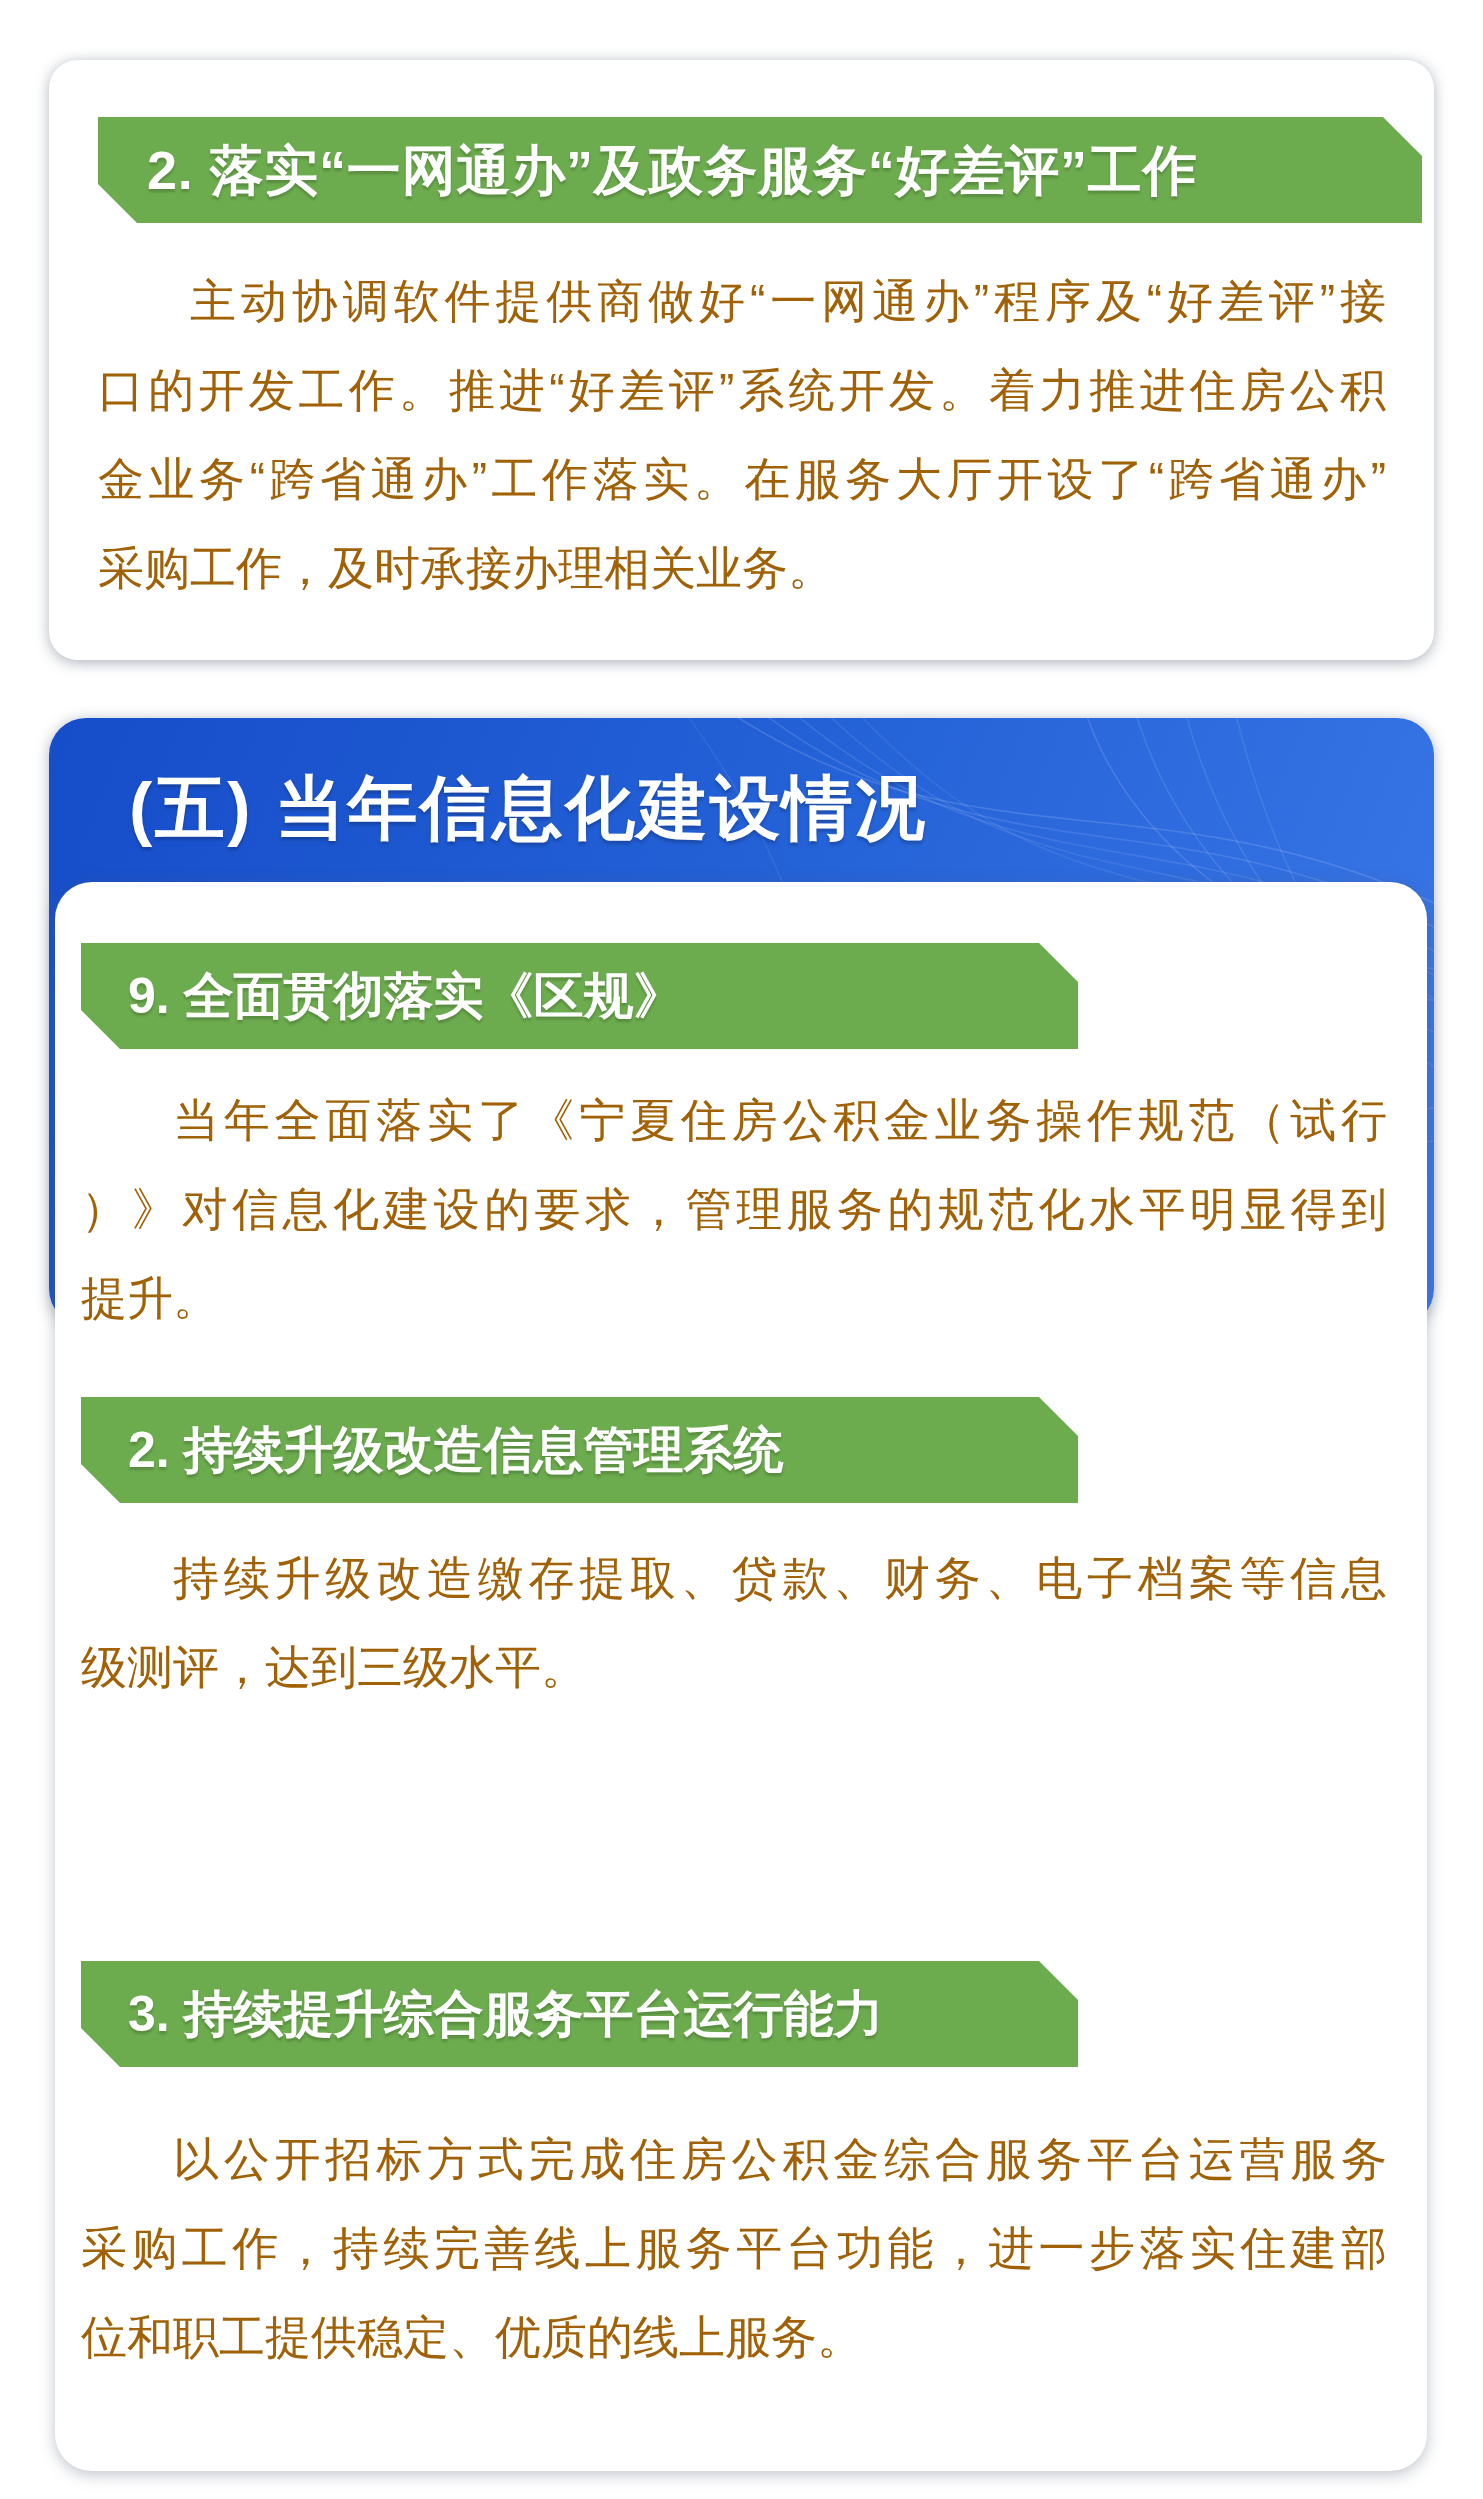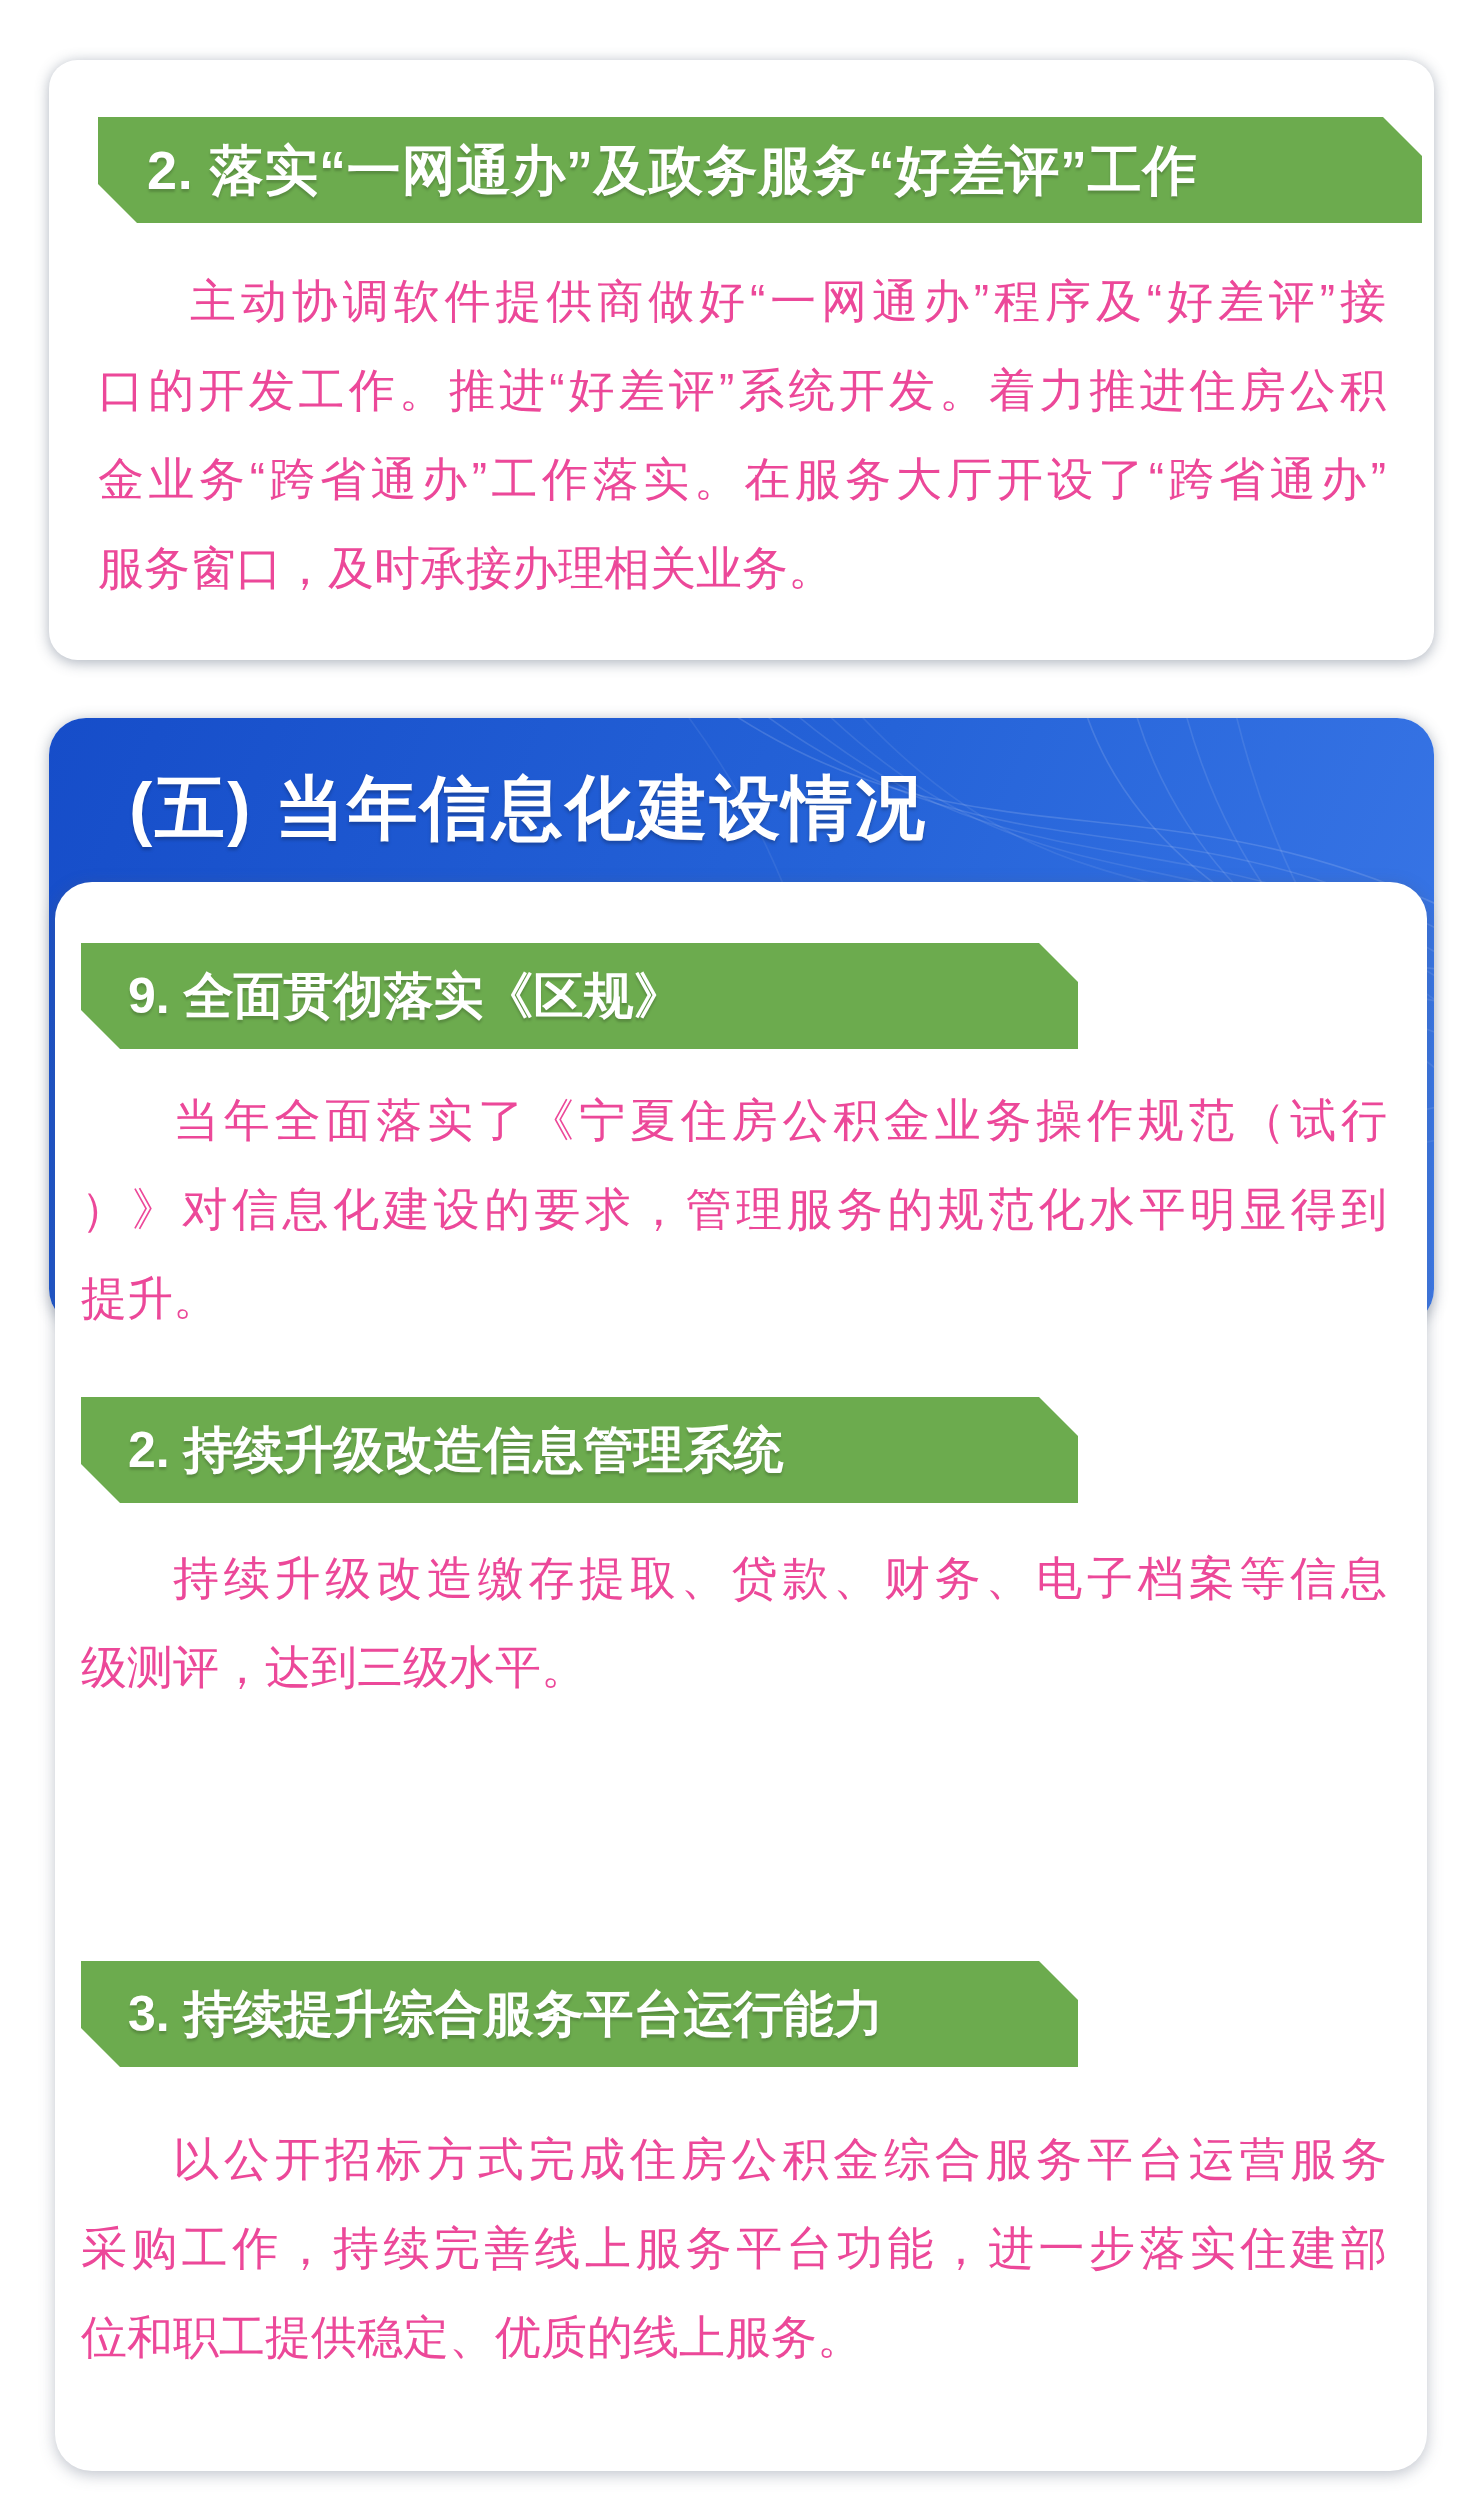--- a/index.html
+++ b/index.html
@@ -17,21 +17,21 @@
   .banner{
     position:absolute;background:#6cab4e;color:#ffffff;font-weight:bold;
     clip-path:polygon(0 0, calc(100% - 39px) 0, 100% 39px, 100% 100%, 39px 100%, 0 calc(100% - 39px));
     white-space:nowrap;
     text-shadow:0 2.5px 2.5px rgba(0,0,0,0.18);
   }
   .banner-c1{
     left:49px;top:57px;width:1275px;height:106px;
     font-size:54px;line-height:106px;padding-left:49px;letter-spacing:0.8px;
   }
-  .para{position:absolute;color:#ec4899;}
+  .para{position:absolute;color:#a16207;}
   .pline{
     font-size:46px;height:89px;line-height:89px;
     text-align:justify;text-align-last:justify;
   }
   .pline.indent{padding-left:92px;}
   .pline.last{text-align-last:left;}
   .para-c1{left:49px;top:197px;width:1288px;}
   
   .bluecard{
     left:49px;top:718px;width:1385px;height:608px;border-radius:37px;
@@ -69,21 +69,21 @@
 <div>
 
   <section class="card card1">
     <div class="banner banner-c1">
       <span>2. 落实“一网通办”及政务服务“好差评”工作</span>
     </div>
     <div class="para para-c1">
       <div class="pline indent">主动协调软件提供商做好“一网通办”程序及“好差评”接</div>
       <div class="pline">口的开发工作。推进“好差评”系统开发。着力推进住房公积</div>
       <div class="pline">金业务“跨省通办”工作落实。在服务大厅开设了“跨省通办”</div>
-      <div class="pline last">服务窗口，及时承接办理相关业务。</div>
+      <div class="pline last">采购工作，及时承接办理相关业务。</div>
     </div>
   </section>
 
   <section class="card bluecard">
     <svg class="deco" width="821" height="519" viewBox="0 0 980 620" fill="none" xmlns="http://www.w3.org/2000/svg">
       <g stroke="#ffffff" fill="none">
         <path d="M120,-20 C 420,190 640,60 1000,230" stroke-opacity="0.14" stroke-width="2"></path>
         <path d="M160,-20 C 450,210 660,80 1000,260" stroke-opacity="0.12" stroke-width="2"></path>
         <path d="M200,-20 C 480,230 680,100 1000,290" stroke-opacity="0.10" stroke-width="2"></path>
         <path d="M240,-20 C 510,250 700,120 1000,320" stroke-opacity="0.09" stroke-width="2"></path>

